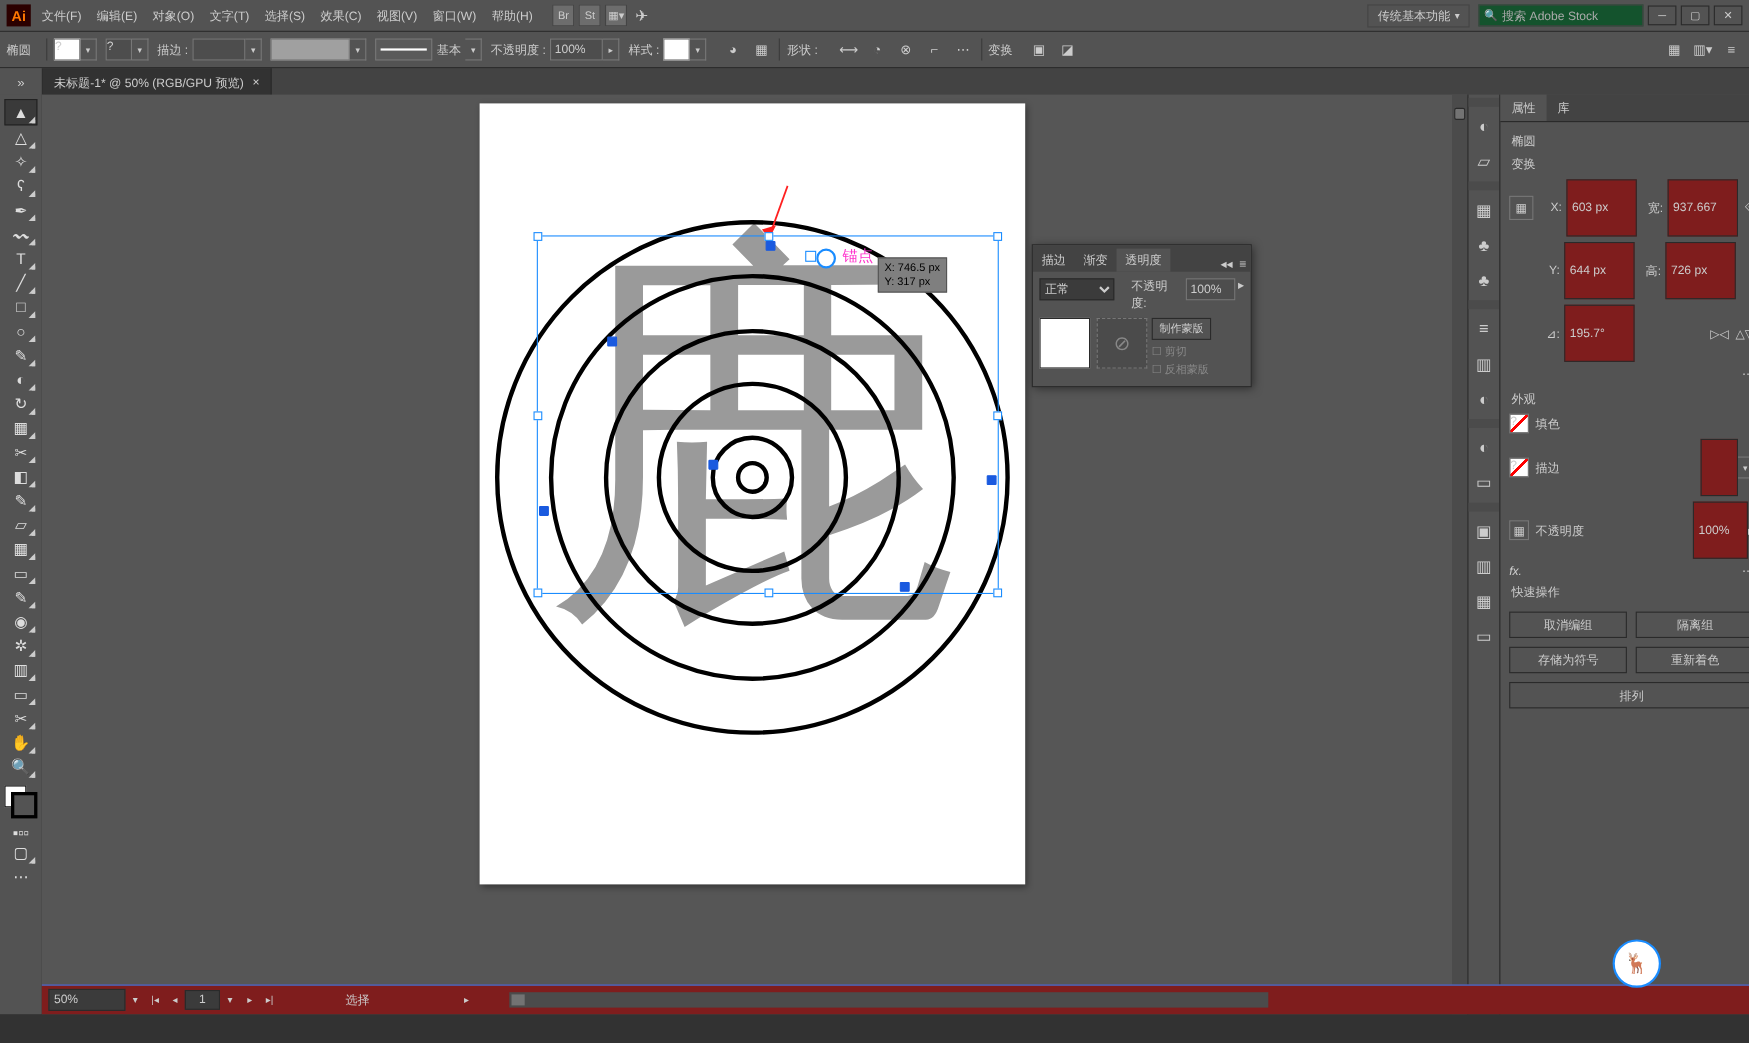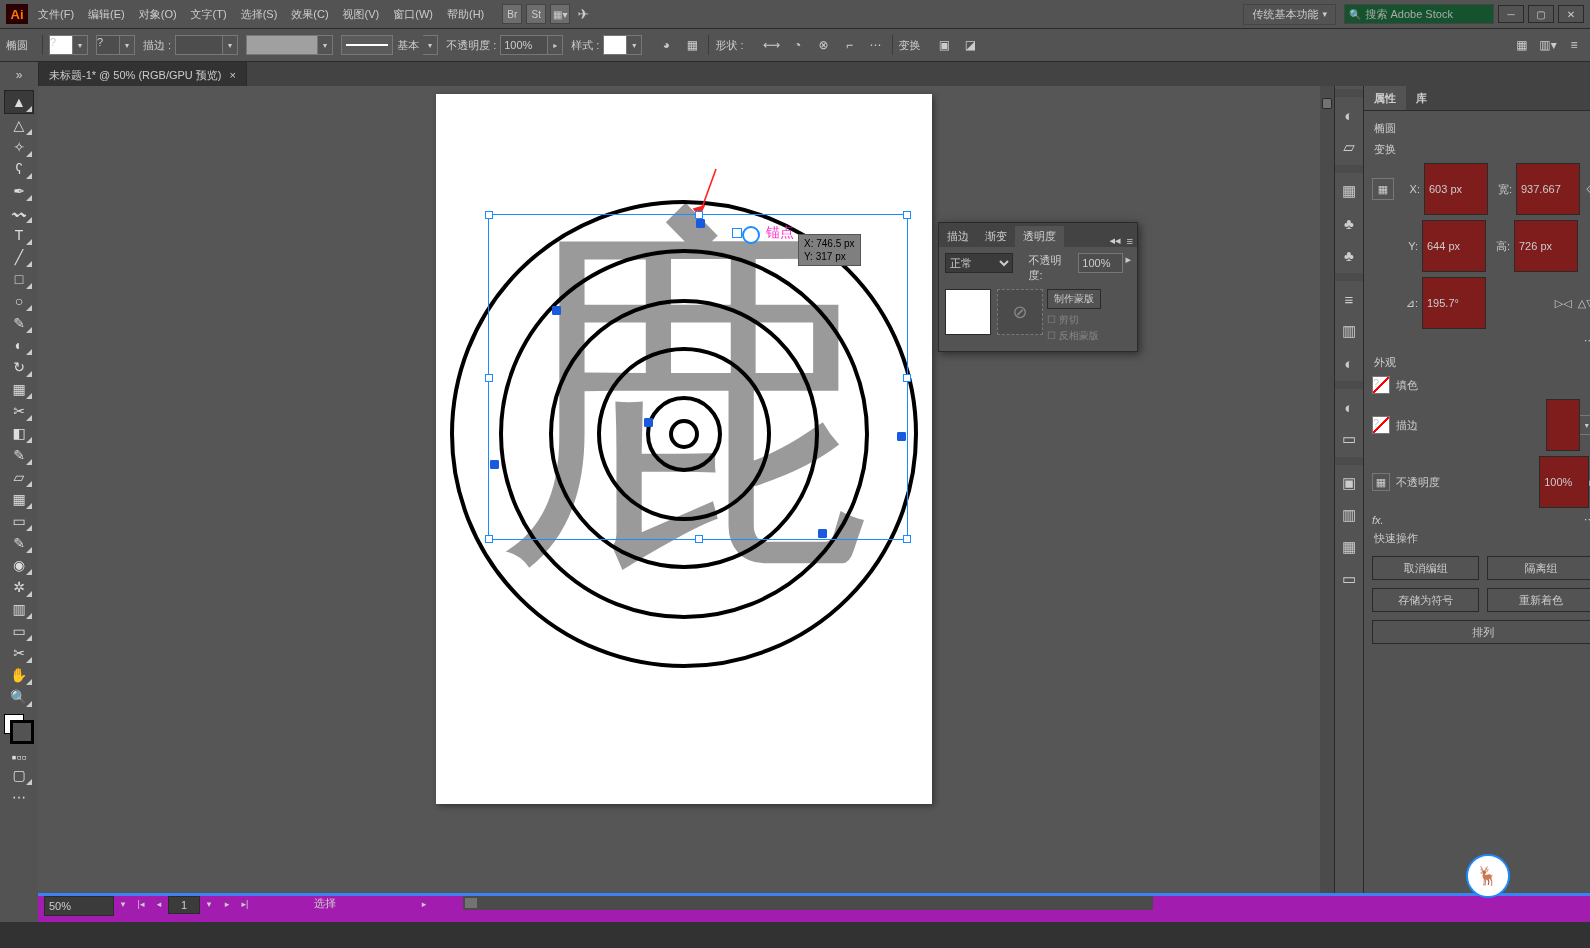--- a/index.html
+++ b/index.html
@@ -54,21 +54,21 @@
   .anchor{position:absolute;width:7px;height:7px;background:#1a5adf;border:1px solid #1a5adf;border-radius:1px;}
   
   #coord{position:absolute;background:#7f7f7f;border:1px solid #555;padding:2px 5px;font-size:10px;color:#000;line-height:13px;}
   
   #rightcol{position:absolute;right:0;top:0;bottom:0;width:256px;display:flex;}
   #dockicons{width:36px;background:#535353;border-left:1px solid #2a2a2a;position:relative;}
   #dockicons .dico{width:28px;height:28px;margin:4px auto;display:flex;align-items:center;justify-content:center;font-size:15px;color:#ccc;}
   #dockicons .dgrip{height:8px;background:#4b4b4b;margin:3px 0;}
   #panelcol{flex:1;background:#535353;border-left:1px solid #2a2a2a;position:relative;}
   .panel-tabs{height:24px;display:flex;align-items:center;background:#434343;border-bottom:1px solid #2a2a2a;}
-  .ptab{padding:0 10px;height:100%;display:flex;align-items:center;font-weight:bold;}
+  .ptab{padding:0 10px;height:100%;display:flex;align-items:center;}
   .ptab.active{background:#535353;}
   .panel-body{padding:6px 8px;}
   .prow{display:flex;align-items:center;margin-bottom:5px;}
   .prow .lab{width:20px;text-align:right;margin-right:4px;}
   .prow .val{width:54px;height:18px;background:#7f1d1d;border:1px solid #2a2a2a;padding:16px 4px;display:flex;align-items:center;}
   .prow .lab2{width:20px;text-align:right;margin:0 4px;}
   .section-title{color:#ccc;margin:4px 0 6px 2px;}
   .qbtn{height:22px;border:1px solid #2a2a2a;background:#535353;display:flex;align-items:center;justify-content:center;margin:4px 0;}
   .qrow{display:flex;gap:8px;}
   .qrow .qbtn{flex:1;}
@@ -80,21 +80,21 @@
   #transpanel .tpright{margin-left:auto;display:flex;align-items:center;padding-right:4px;}
   #transpanel .tpbody{padding:6px;}
   #transpanel .moderow{display:flex;margin-bottom:6px;}
   #transpanel select{background:#3b3b3b;color:#ccc;border:1px solid #2a2a2a;height:20px;font-size:11px;width:70px;}
   #transpanel .thumbbox{width:44px;height:44px;border:1px solid #2a2a2a;background:#fff;margin-right:6px;display:inline-block;vertical-align:top;}
   #transpanel .maskbox{width:44px;height:44px;border:1px dashed #777;background:#4b4b4b;display:inline-flex;align-items:center;justify-content:center;color:#888;font-size:18px;}
   #transpanel .maskcol{display:inline-block;vertical-align:top;margin-left:4px;font-size:10px;}
   #transpanel .maskbtn{border:1px solid #2a2a2a;padding:2px 6px;margin-bottom:4px;text-align:center;}
   #transpanel .maskchk{color:#888;margin-bottom:2px;}
   
-  #status{position:absolute;left:38px;right:0;bottom:0;height:26px;background:#a21caf;border-top:3px solid #3b82f6;display:flex;align-items:flex-start;padding:0 6px;}
+  #status{position:absolute;left:38px;right:0;bottom:0;height:26px;background:#7f1d1d;border-top:1px solid #3b82f6;display:flex;align-items:center;padding:0 6px;}
   #status .zoom{width:60px;background:#3b3b3b;border:1px solid #2a2a2a;height:18px;padding:0 4px;display:flex;align-items:center;}
   #status .navbtn{width:16px;height:16px;display:flex;align-items:center;justify-content:center;margin:0 1px;font-size:9px;}
   #status .artnum{width:30px;background:#3b3b3b;border:1px solid #2a2a2a;height:16px;display:flex;align-items:center;justify-content:center;}
   #status .stlabel{margin-left:60px;}
   #status .hscroll{margin-left:30px;width:690px;height:14px;background:#4b4b4b;position:relative;}
   #status .hscroll .hthumb{position:absolute;left:2px;top:2px;width:12px;bottom:2px;background:#737373;}
   
   #deerlogo{position:absolute;right:80px;bottom:50px;width:40px;height:40px;border-radius:50%;background:#fff;border:2px solid #1a8cff;display:flex;align-items:center;justify-content:center;font-size:18px;}
 </style>
 </head>

